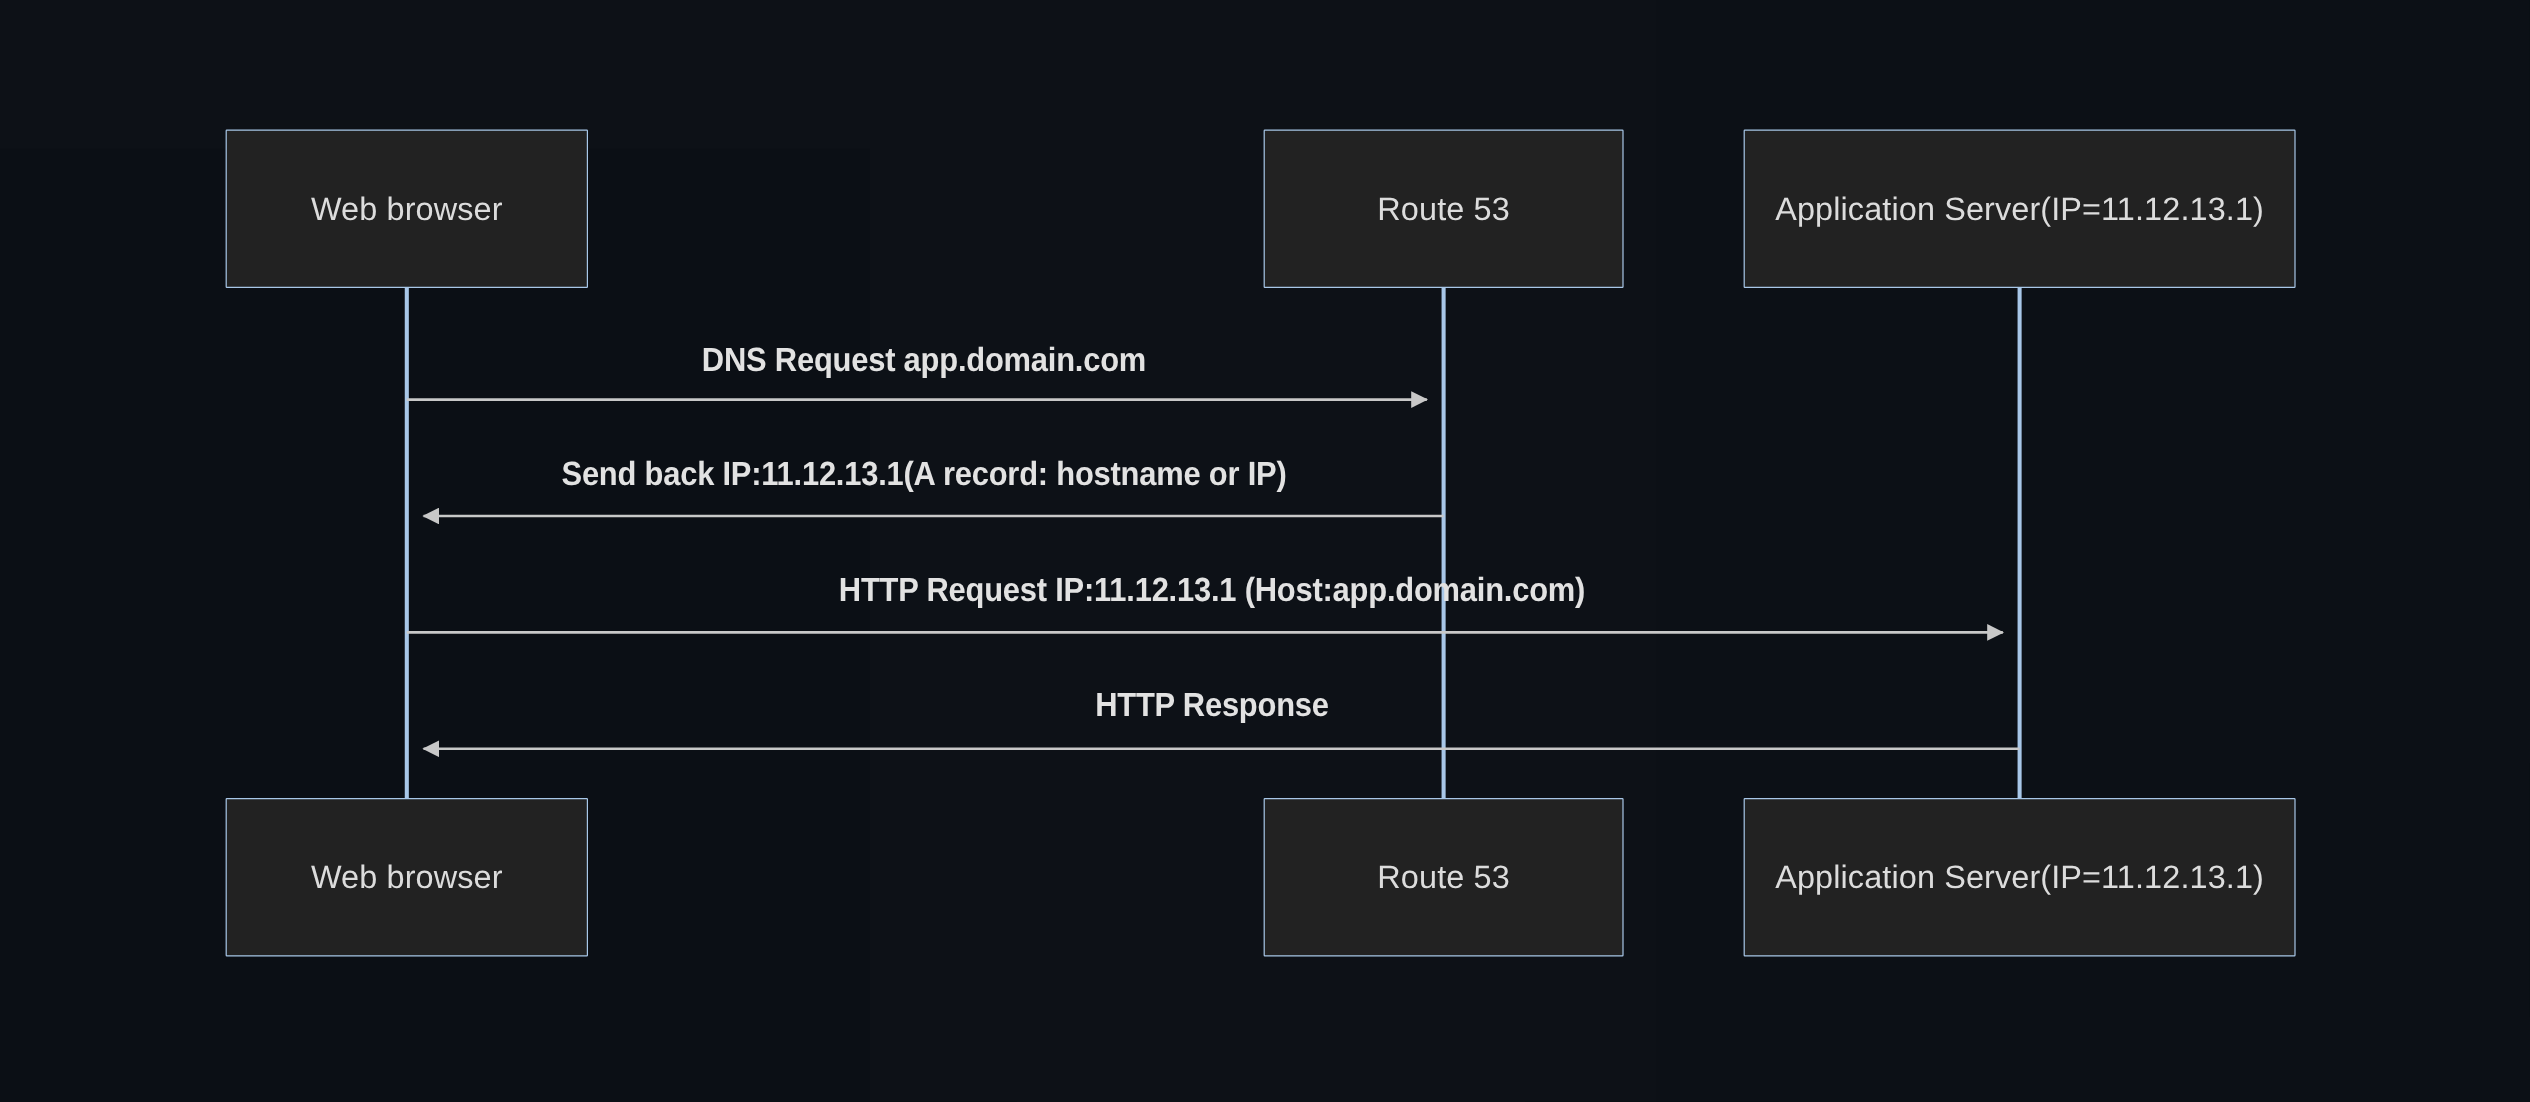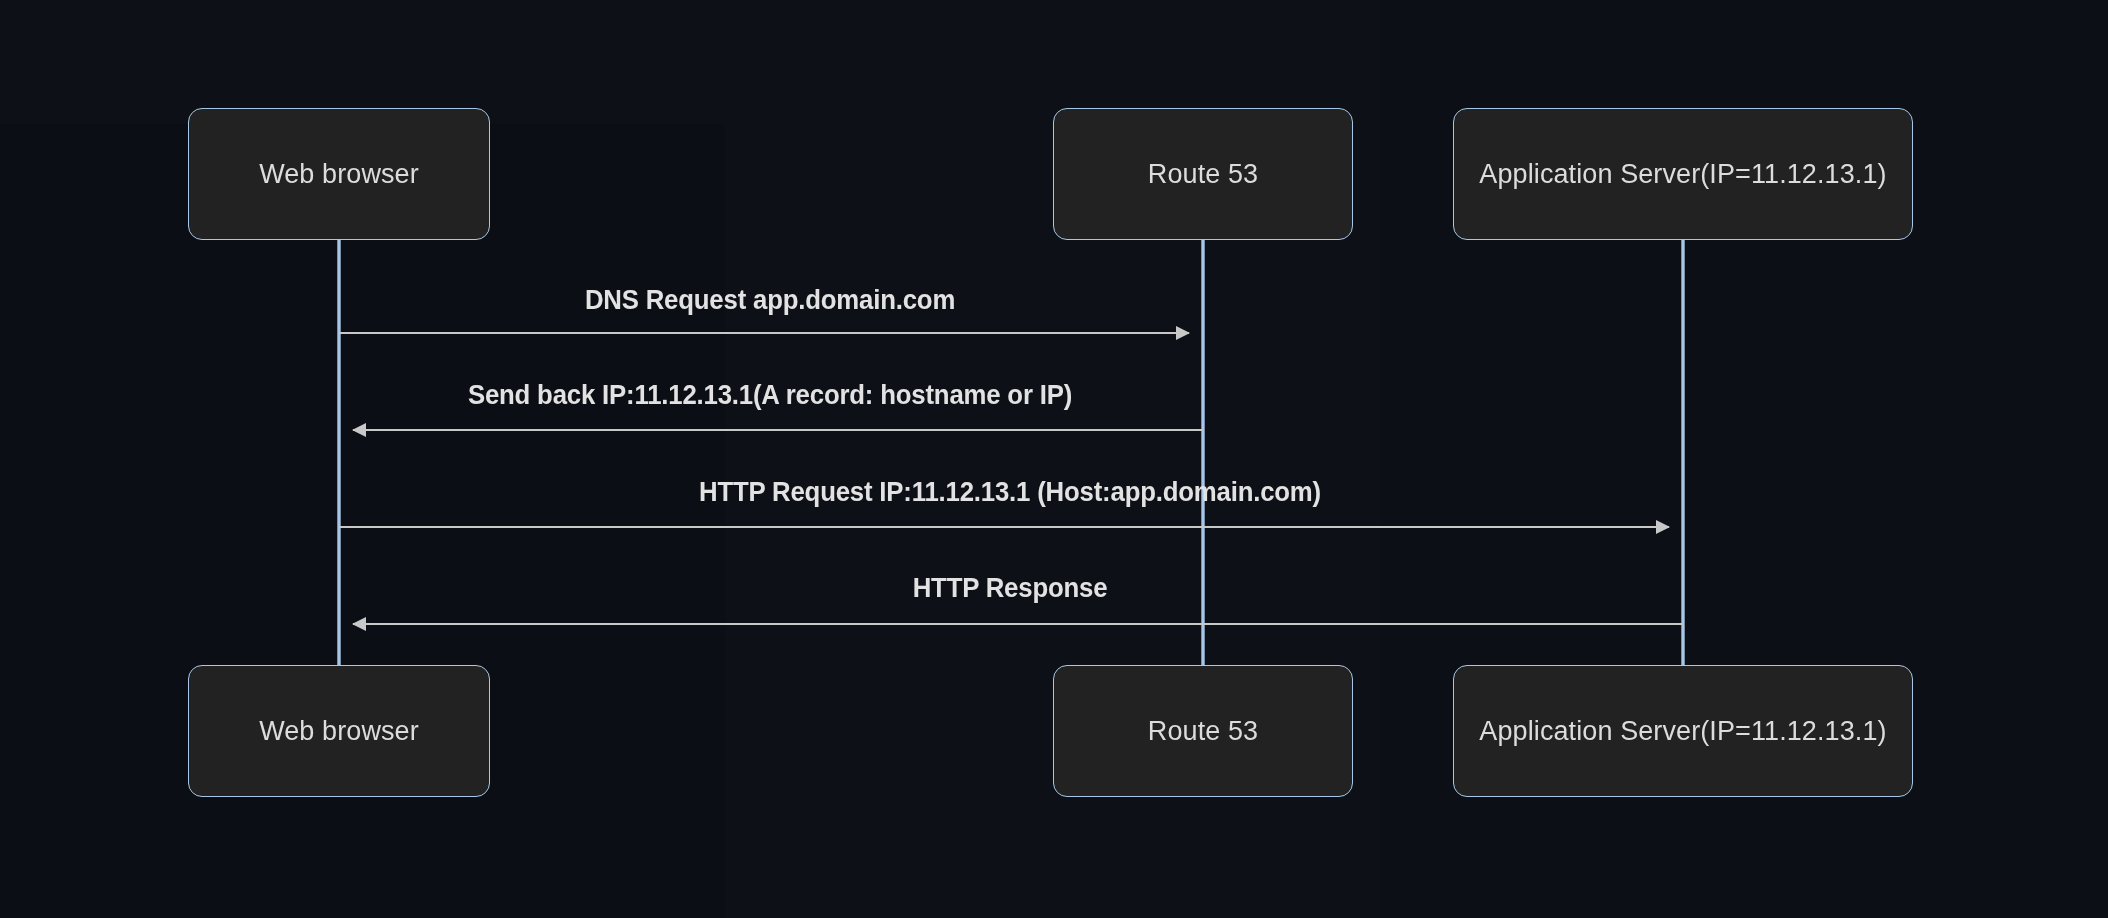--- a/index.html
+++ b/index.html
@@ -42,21 +42,21 @@
     width: 2108px;
     height: 918px;
   }
 
   
   .participant-box {
     position: absolute;
     box-sizing: border-box;
     background: #222222;
     border: 1.6px solid #a8c7e8;
-    border-radius: 14px;
+    border-radius: 1px;
     display: flex;
     align-items: center;
     justify-content: center;
   }
   .participant-label {
     color: #dcdcdc;
     font-family: "Liberation Sans", sans-serif;
     font-size: 27px;
     font-weight: 400;
     letter-spacing: 0.1px;

